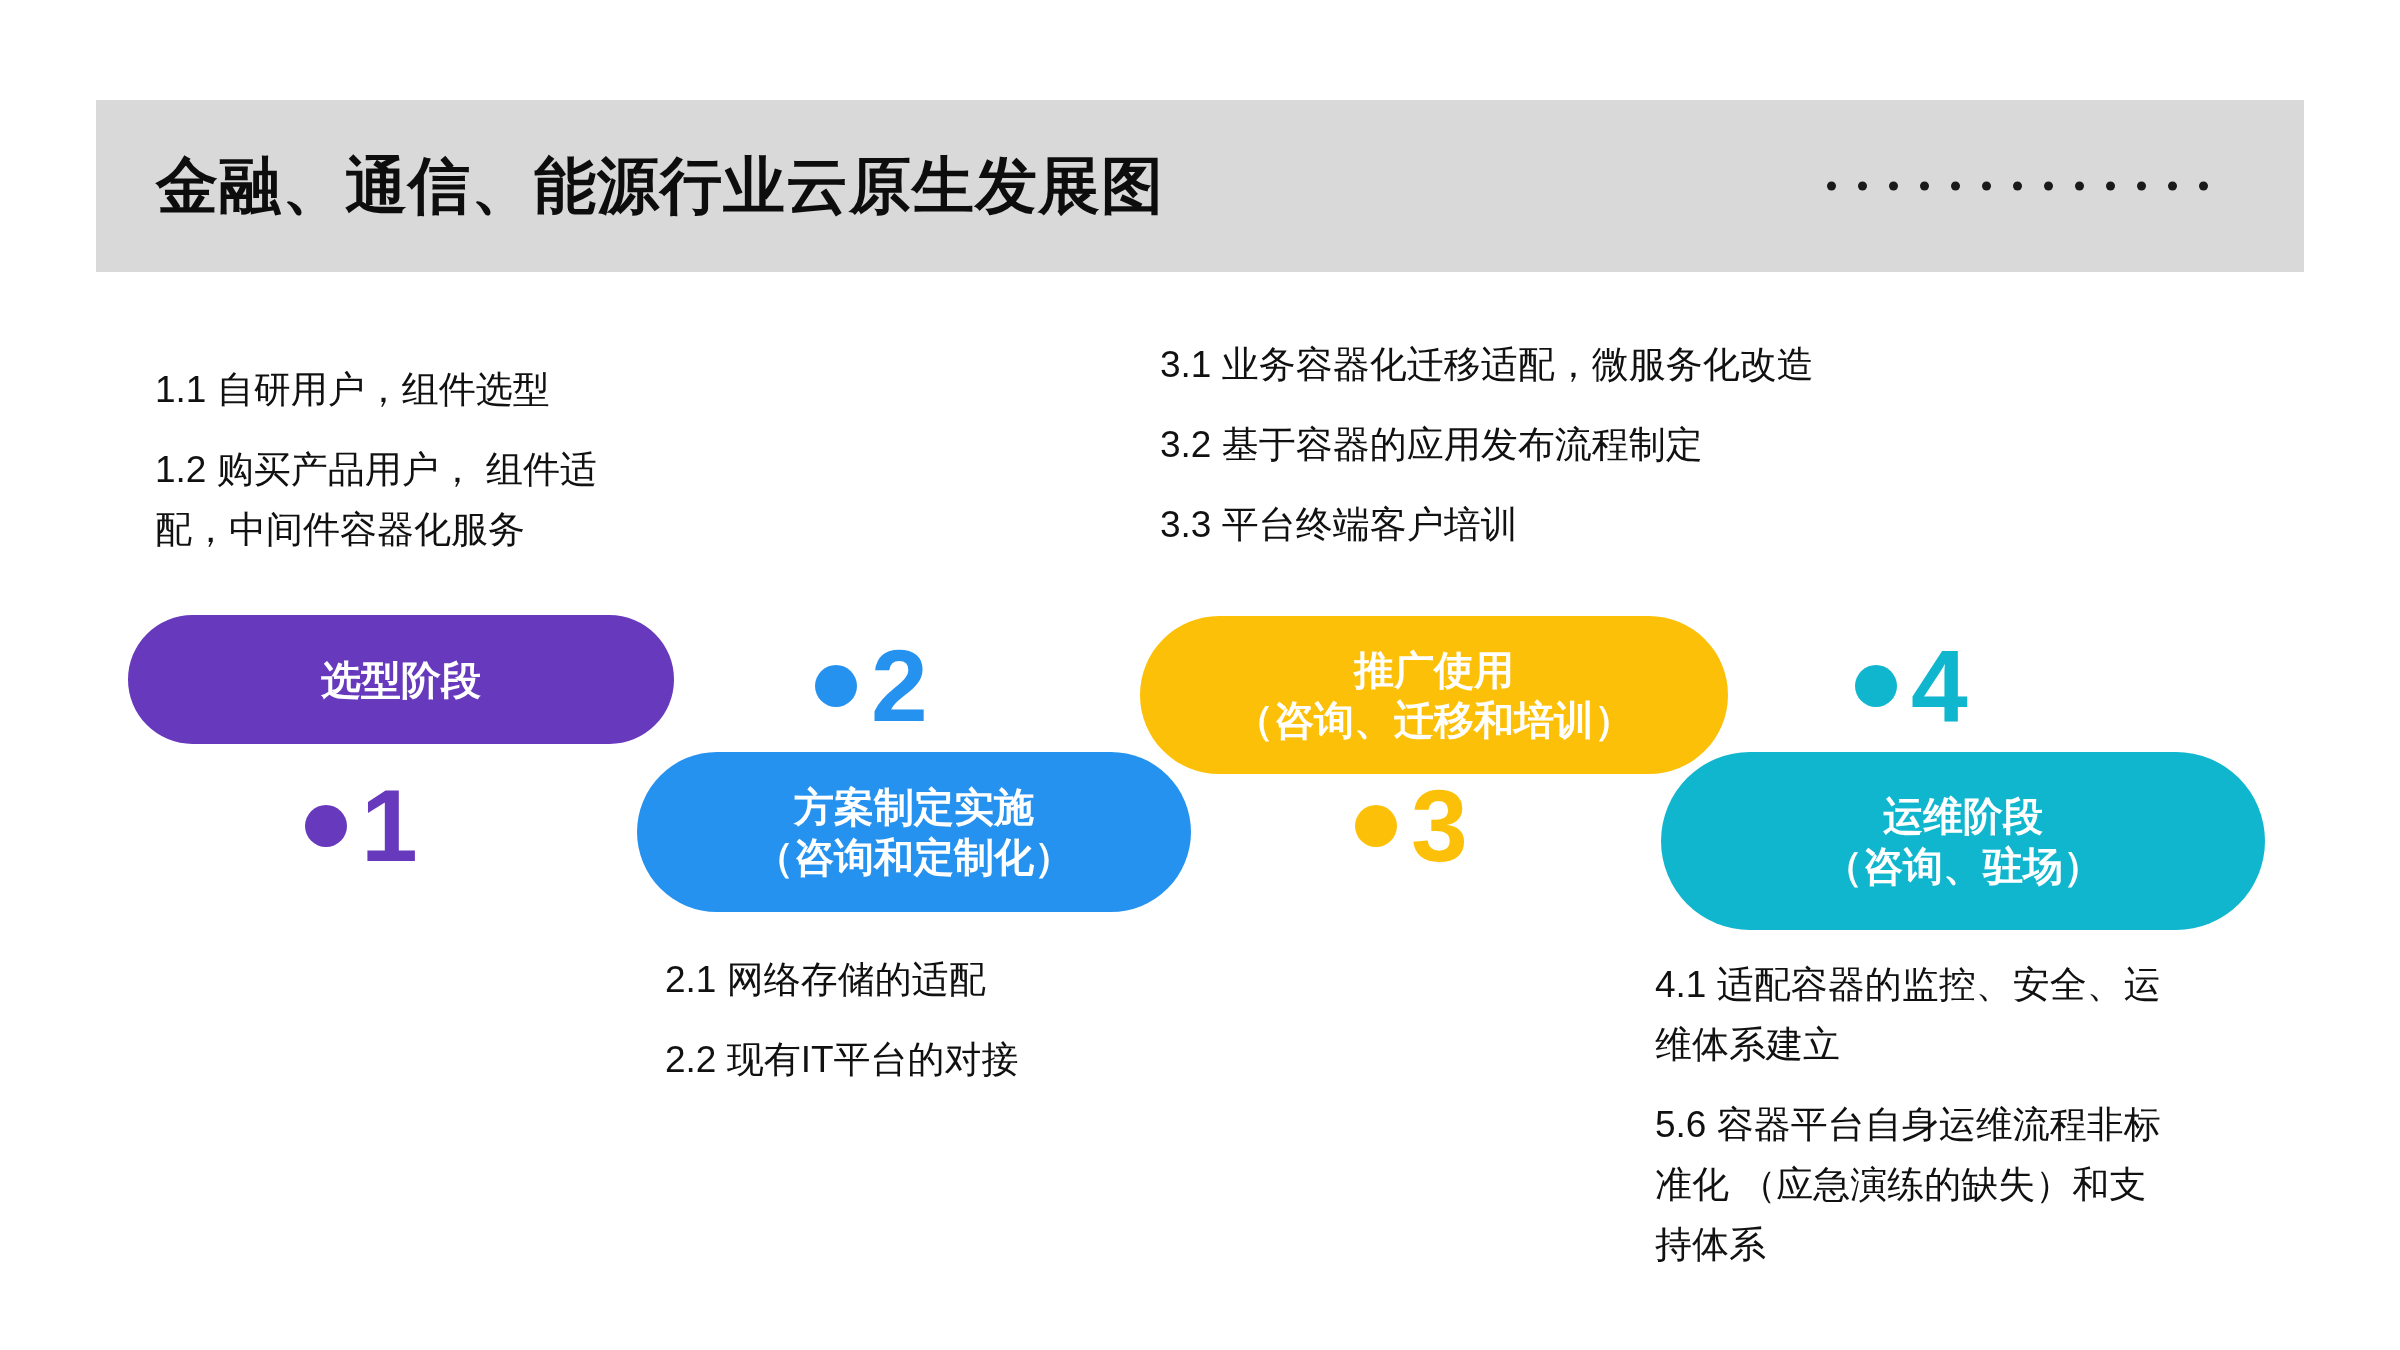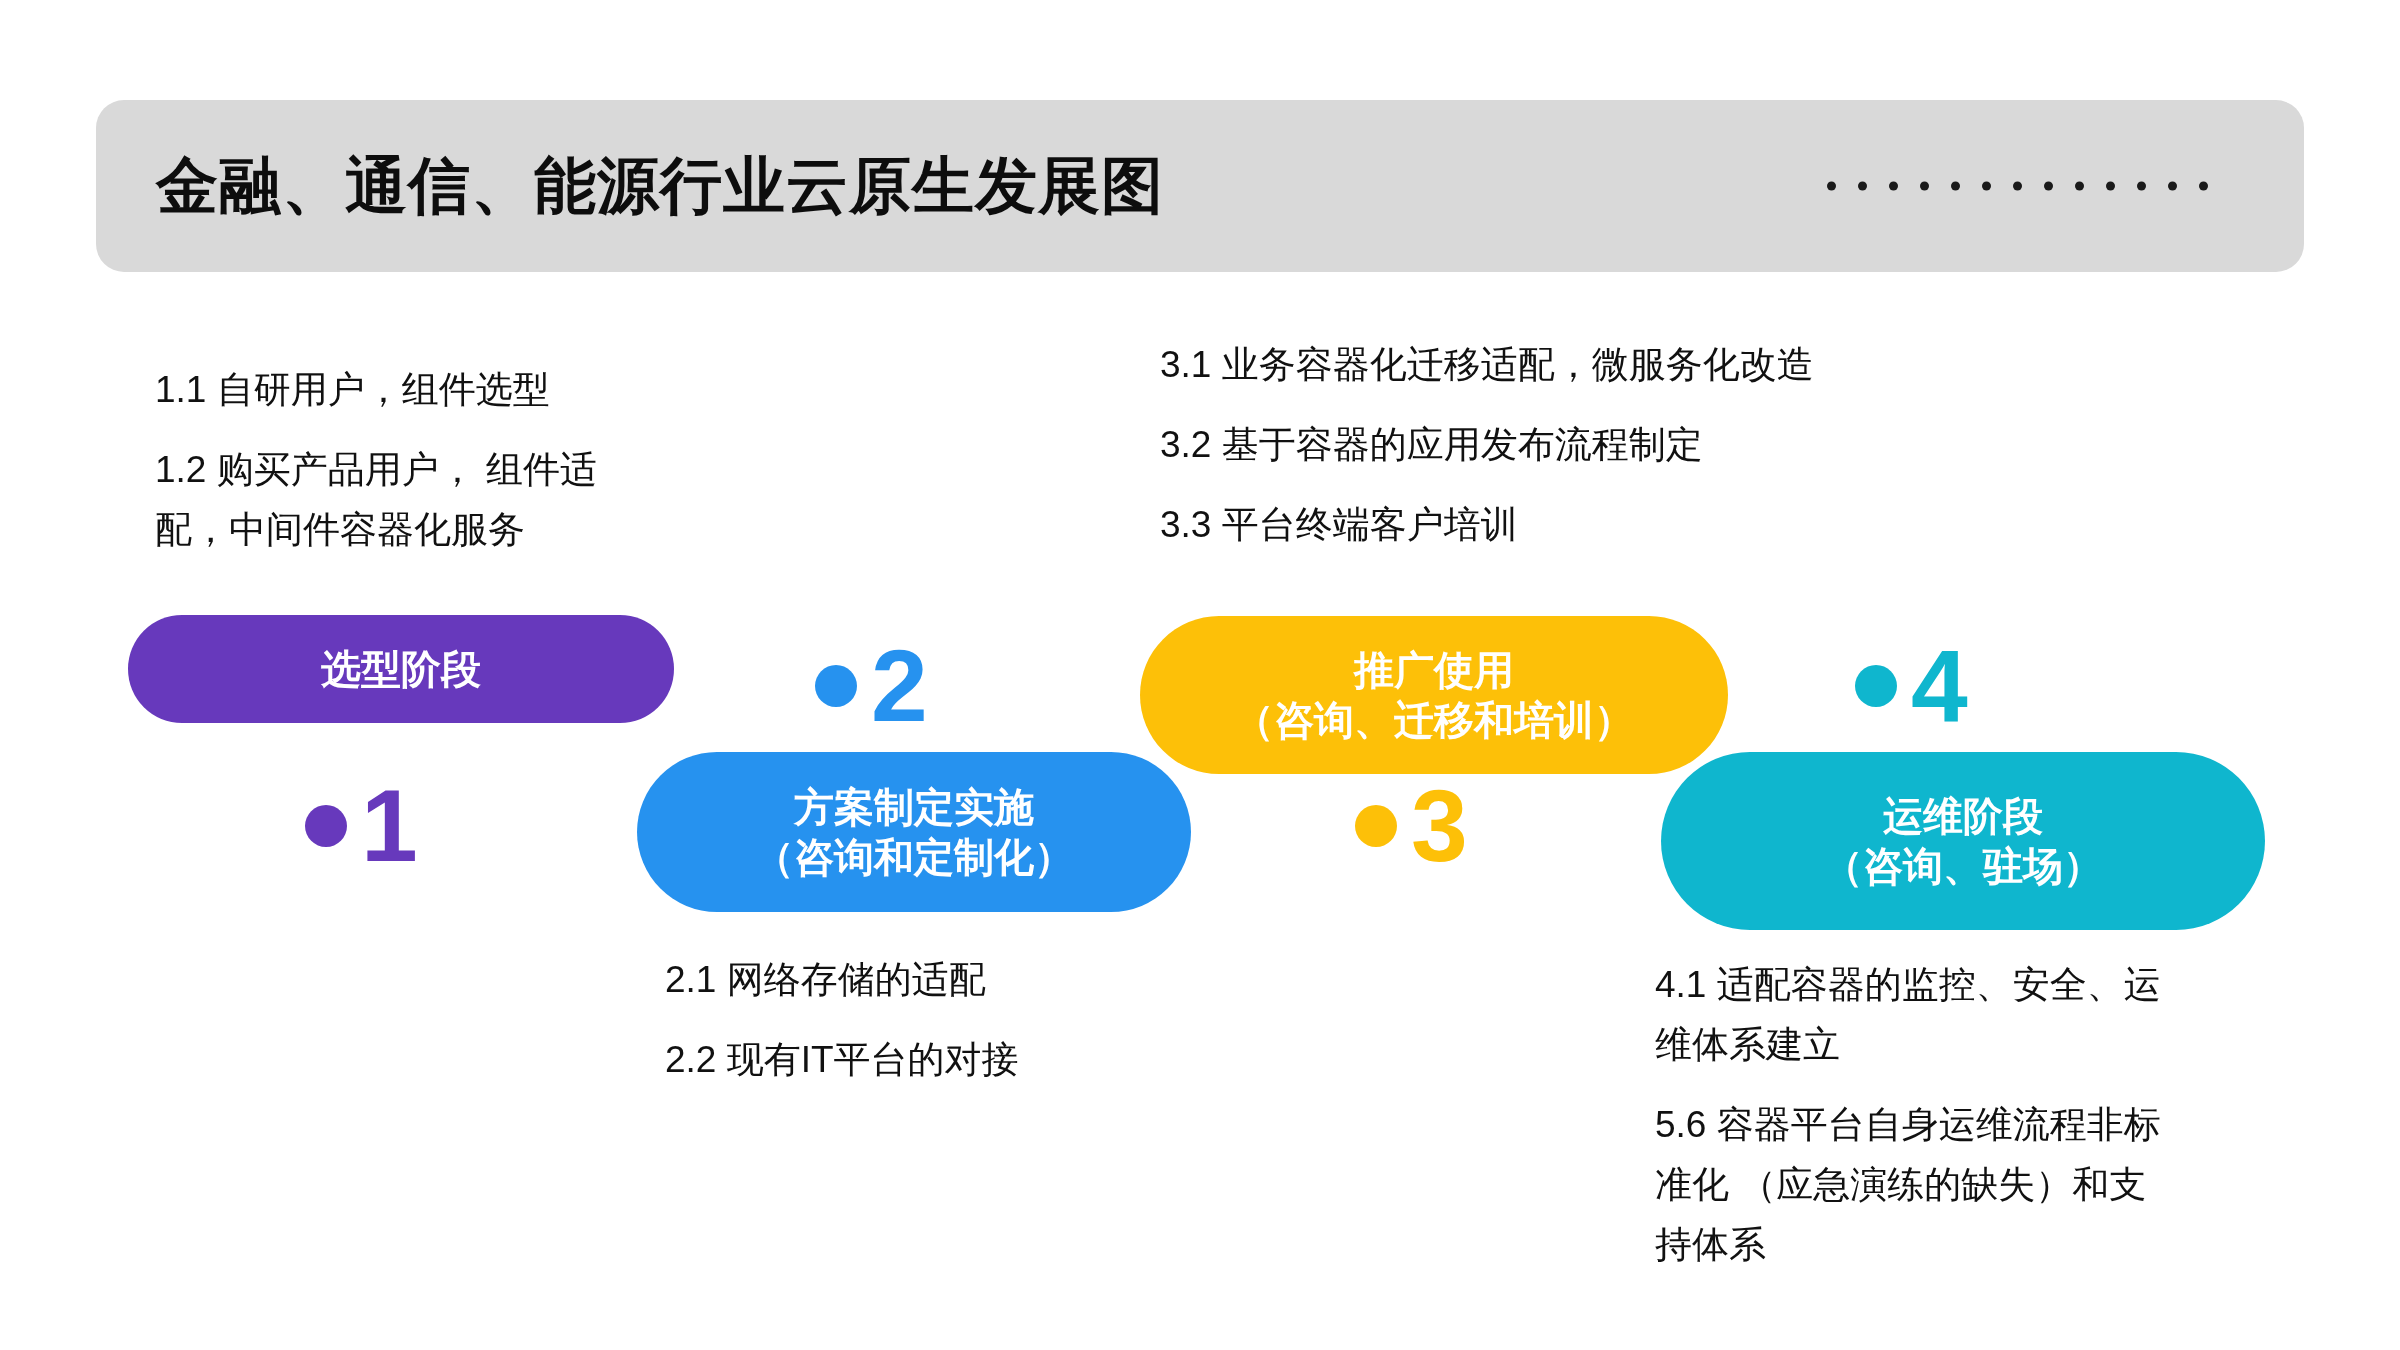--- a/index.html
+++ b/index.html
@@ -19,21 +19,20 @@
   .header-band {
     position: absolute;
     left: 96px;
     top: 100px;
     width: 2208px;
     height: 172px;
     background: #d9d9d9;
     display: flex;
     align-items: center;
     justify-content: flex-start;
-    border-radius: 28px;
   }
   .header-title {
     position: absolute;
     left: 60px;
     top: 50%;
     transform: translateY(-50%);
     font-size: 62px;
     font-weight: bold;
     color: #0d0d0d;
     letter-spacing: 1px;
@@ -85,21 +84,21 @@
     color: #ffffff;
     font-weight: bold;
     font-size: 40px;
     line-height: 1.25;
     text-align: center;
     box-sizing: border-box;
     padding: 0 14px;
   }
   .pill .pill-line { display: block; white-space: nowrap; }
 
-  #pill-1 { left: 128px;  top: 615px;  width: 546px; height: 108px; background: #6739bc; }
+  #pill-1 { left: 128px;  top: 615px;  width: 546px; height: 129px; background: #6739bc; }
   #pill-2 { left: 637px;  top: 752px;  width: 554px; height: 160px; background: #2692ef; }
   #pill-3 { left: 1140px; top: 608px;  width: 588px; height: 158px; background: #fdc008; margin-top: 8px; }
   #pill-4 { left: 1661px; top: 752px;  width: 604px; height: 178px; background: #0fb6ce; }
 
   
   .badge {
     position: absolute;
     display: flex;
     align-items: center;
     gap: 14px;

